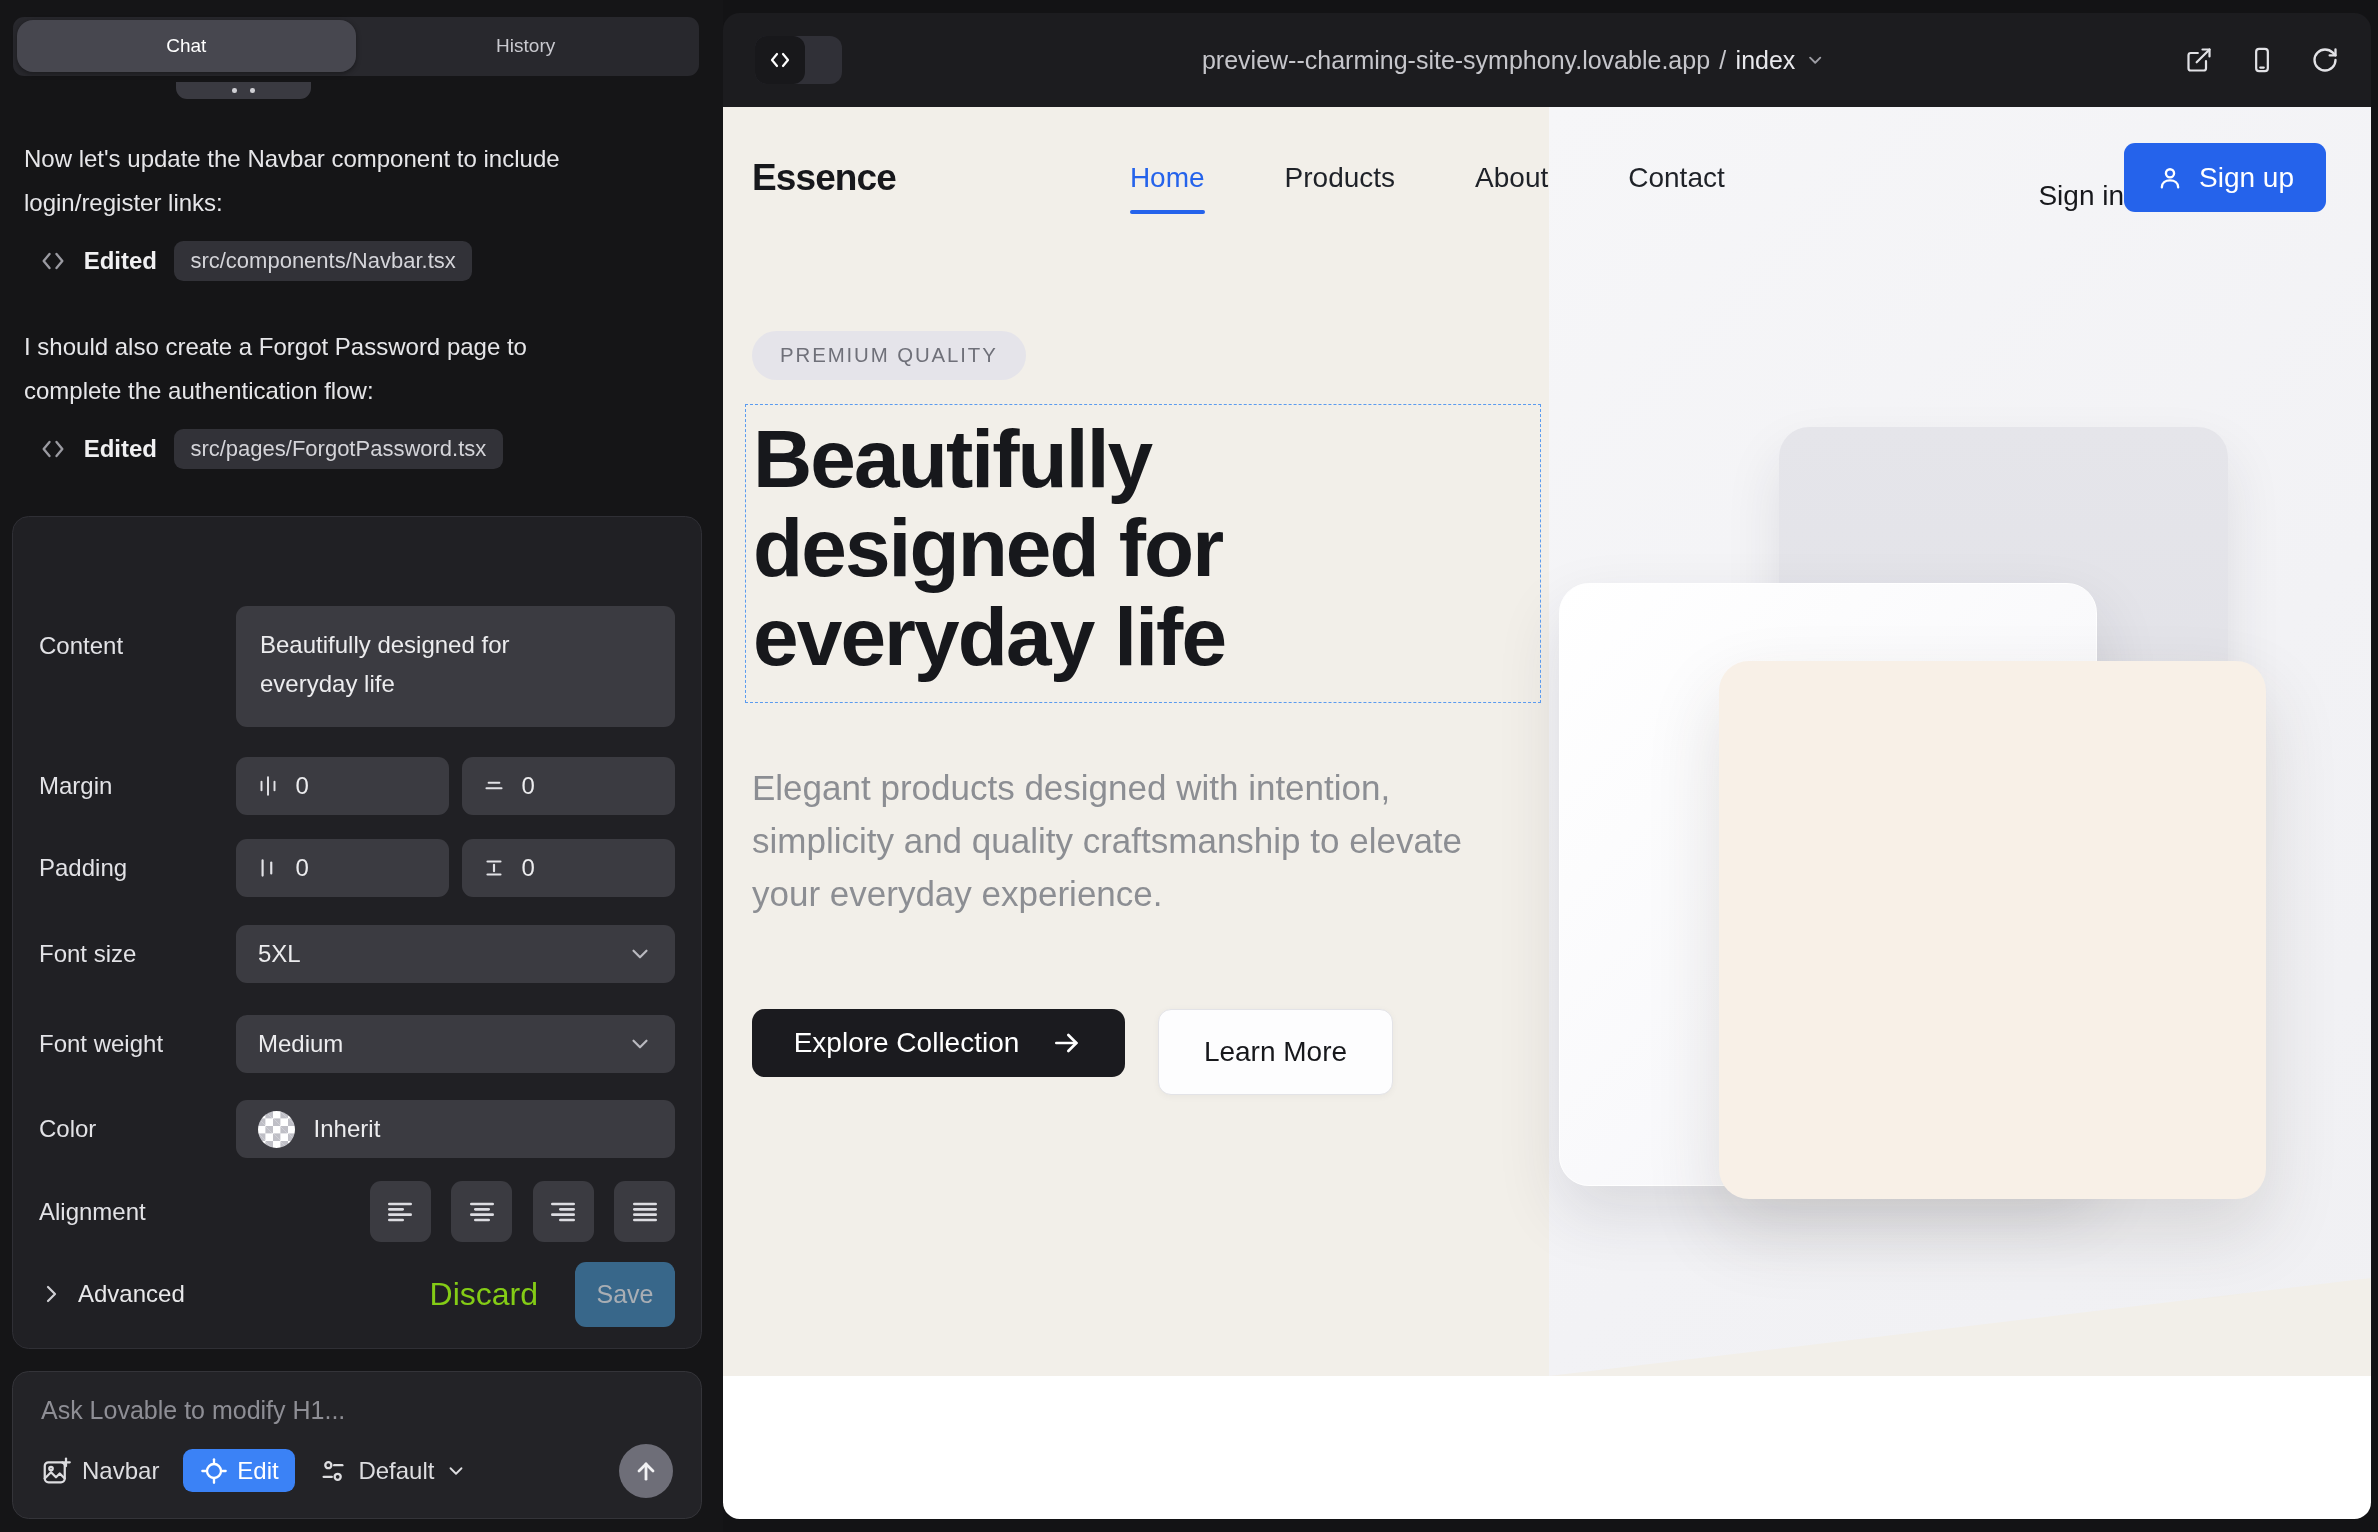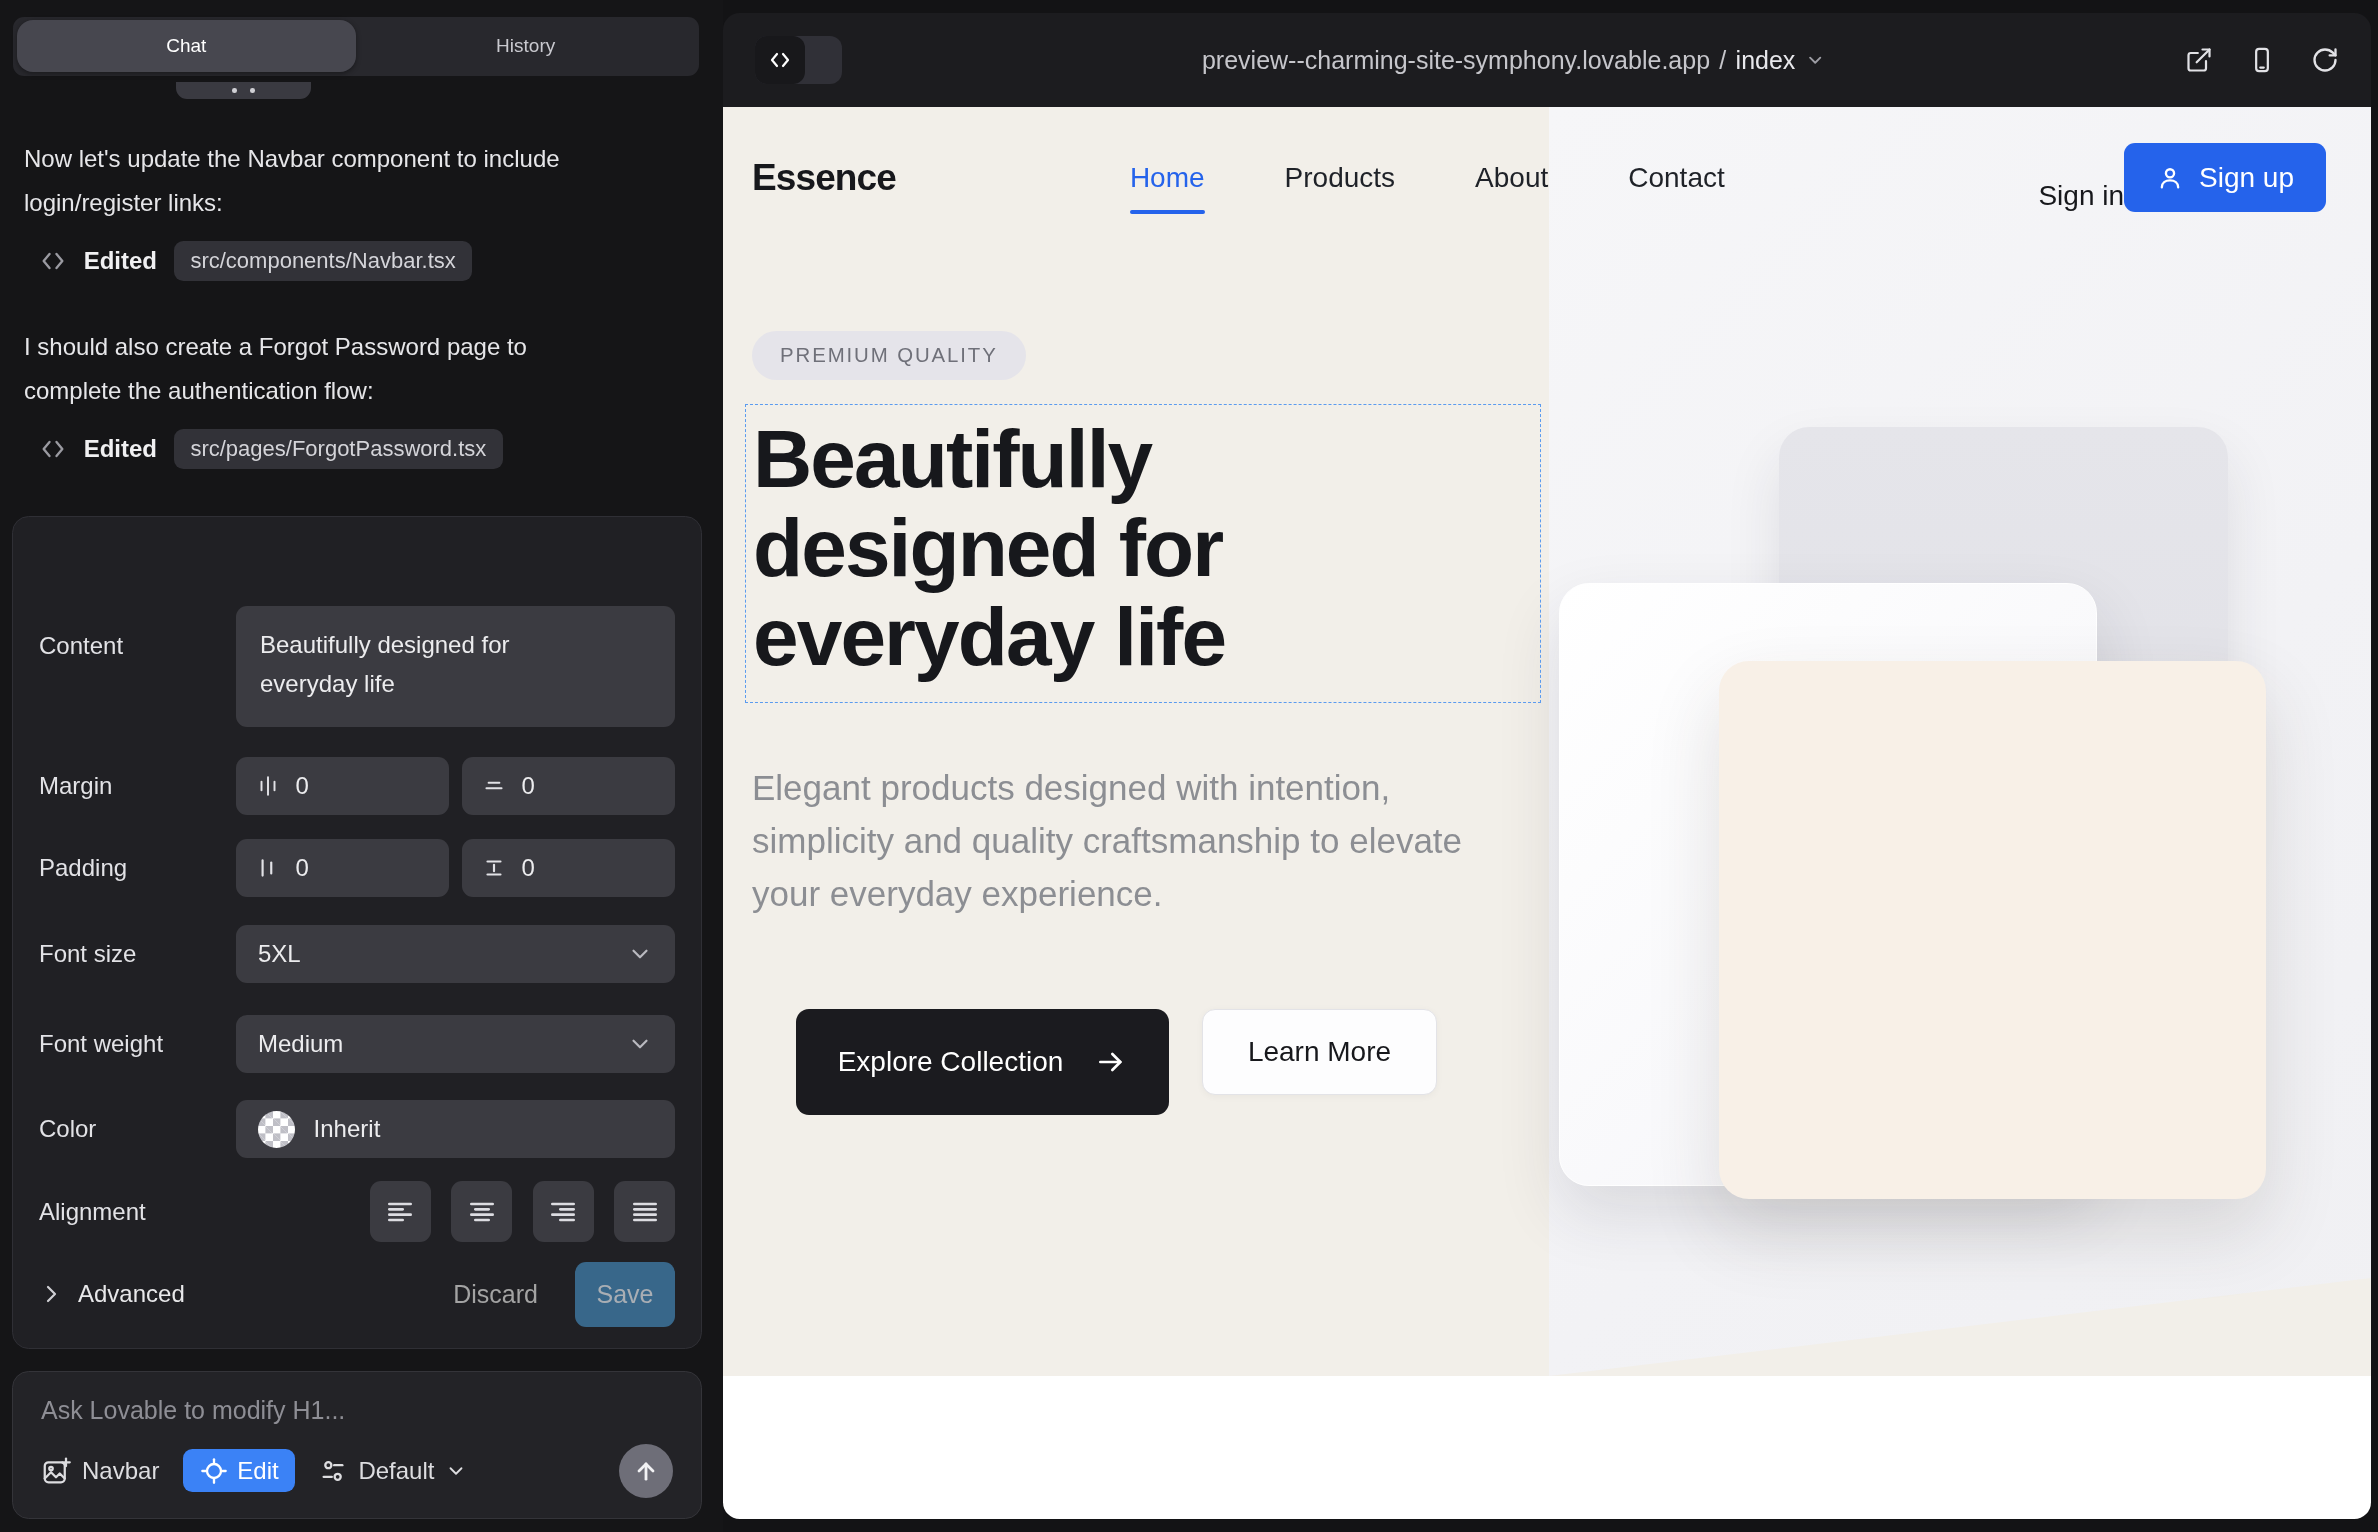--- a/index.html
+++ b/index.html
@@ -47,21 +47,21 @@
       linear-gradient(45deg,#bfbfc6 25%,transparent 25%,transparent 75%,#bfbfc6 75%),
       linear-gradient(45deg,#bfbfc6 25%,#ffffff 25%,#ffffff 75%,#bfbfc6 75%);
     background-size:15px 15px; background-position:0 0,7.4px 7.4px; background-color:#fff; }
   .align-group { display:flex; gap:20.4px; margin-left:auto; }
   .align-btn { width:61px; height:61px; background:#3b3b41; border-radius:11px; display:flex; align-items:center; justify-content:center; color:#dddde2; cursor:pointer; }
 
   .ed-footer { position:absolute; left:26px; right:26px; top:742px; height:70px; display:flex; align-items:center; }
   .advanced { display:flex; align-items:center; gap:15px; font-size:24px; color:#e8e8ea; cursor:pointer; }
   .advanced .chev-r { color:#cfcfd4; display:flex; }
   .ed-footer .spacer { flex:1; }
-  .discard { font-size:25px; color:#a3a3a3; margin-right:37px; cursor:pointer; }
+  .discard { font-size:32px; color:#84cc16; margin-right:37px; cursor:pointer; }
   .save { background:#38678a; color:#a9aeb4; font-size:25px; border:none; border-radius:11px; width:100px; height:65px; cursor:pointer; }
 
   
   .composer { position:absolute; left:12px; top:1371px; width:690px; height:148px; background:#232327; border:0.9px solid #343439; border-radius:16.7px; padding:24px 28px 20.4px 28px; display:flex; flex-direction:column; }
   .composer textarea { background:transparent; border:none; outline:none; resize:none; width:100%; height:41px; font-family:"Liberation Sans",sans-serif; font-size:25px; color:#fde047; }
   .composer textarea::placeholder { color:#8e8e95; }
   .composer-bar { display:flex; align-items:center; gap:24px; margin-top:auto; }
   .composer-item { display:flex; align-items:center; gap:11px; font-size:24px; color:#dddde0; cursor:pointer; }
   .edit-pill { background:#3b82f6; color:#ffffff; border-radius:9.3px; padding:7.4px 16.7px; display:flex; align-items:center; gap:9.3px; font-size:24px; cursor:pointer; }
   .send { margin-left:auto; width:54px; height:54px; border-radius:50%; background:#6e6e78; display:flex; align-items:center; justify-content:center; color:#f2f2f4; cursor:pointer; }
@@ -92,21 +92,21 @@
   .nav-right { margin-left:auto; display:flex; align-items:flex-end; }
   .signin { font-size:28px; color:#17181c; cursor:pointer; }
   .signup { background:#2563eb; color:#fff; font-size:28px; border:none; border-radius:11px; height:69px; padding:0 32px; display:flex; align-items:center; gap:15px; cursor:pointer; }
 
   .hero { position:absolute; left:29px; top:141px; width:798px; }
   .badge { display:inline-flex; align-items:center; background:#e5e4ea; border-radius:927px; padding:13px 28px; font-size:20.4px; letter-spacing:1.9px; color:#6f7079; margin-top:83px; }
   .sel-box { margin-top:24px; margin-left:-7.4px; width:796px; border:1.9px dashed #5b9bef; padding:9.3px 0 20.4px 7.4px; }
   .sel-box h1 { font-size:82px; line-height:89px; font-weight:600; color:#17181c; letter-spacing:-1.9px; max-width:705px; }
   .hero p { margin-top:58px; max-width:751px; font-size:35px; line-height:53px; color:#8c8e93; }
   .cta-row { display:flex; gap:33px; margin-top:89px; }
-  .cta-primary { background:#1b1b1f; color:#fff; border:none; border-radius:13px; width:373px; height:106px; font-size:28px; display:flex; align-items:center; justify-content:center; gap:32px; cursor:pointer;margin-left:44px; }
+  .cta-primary { background:#1b1b1f; color:#fff; border:none; border-radius:13px; width:373px; height:68px; font-size:28px; display:flex; align-items:center; justify-content:center; gap:32px; cursor:pointer; }
   .cta-secondary { background:#fdfdfe; color:#17181c; border:1.4px solid #e3e3e7; border-radius:13px; width:235px; height:86px; font-size:28px; display:flex; align-items:center; justify-content:center; cursor:pointer; box-shadow:0 1.9px 7.4px rgba(0,0,0,.04); }
 
   .card { position:absolute; border-radius:30px; }
   .card-gray { left:1056px; top:320px; width:449px; height:417px; background:linear-gradient(180deg,#e5e5ea,#e1e1e7); box-shadow:0 28px 56px rgba(40,40,60,.10); }
   .card-white { left:836px; top:476px; width:538px; height:603px; background:linear-gradient(135deg,#ffffff,#f4f4f8); box-shadow:0 28px 65px rgba(40,40,60,.12); border:1.9px solid #ffffff; }
   .card-cream { left:996px; top:554px; width:547px; height:538px; background:#f8f0e7; box-shadow:0 33px 74px rgba(60,50,40,.14); }
 
   svg { display:block; }
 </style>
 </head>

